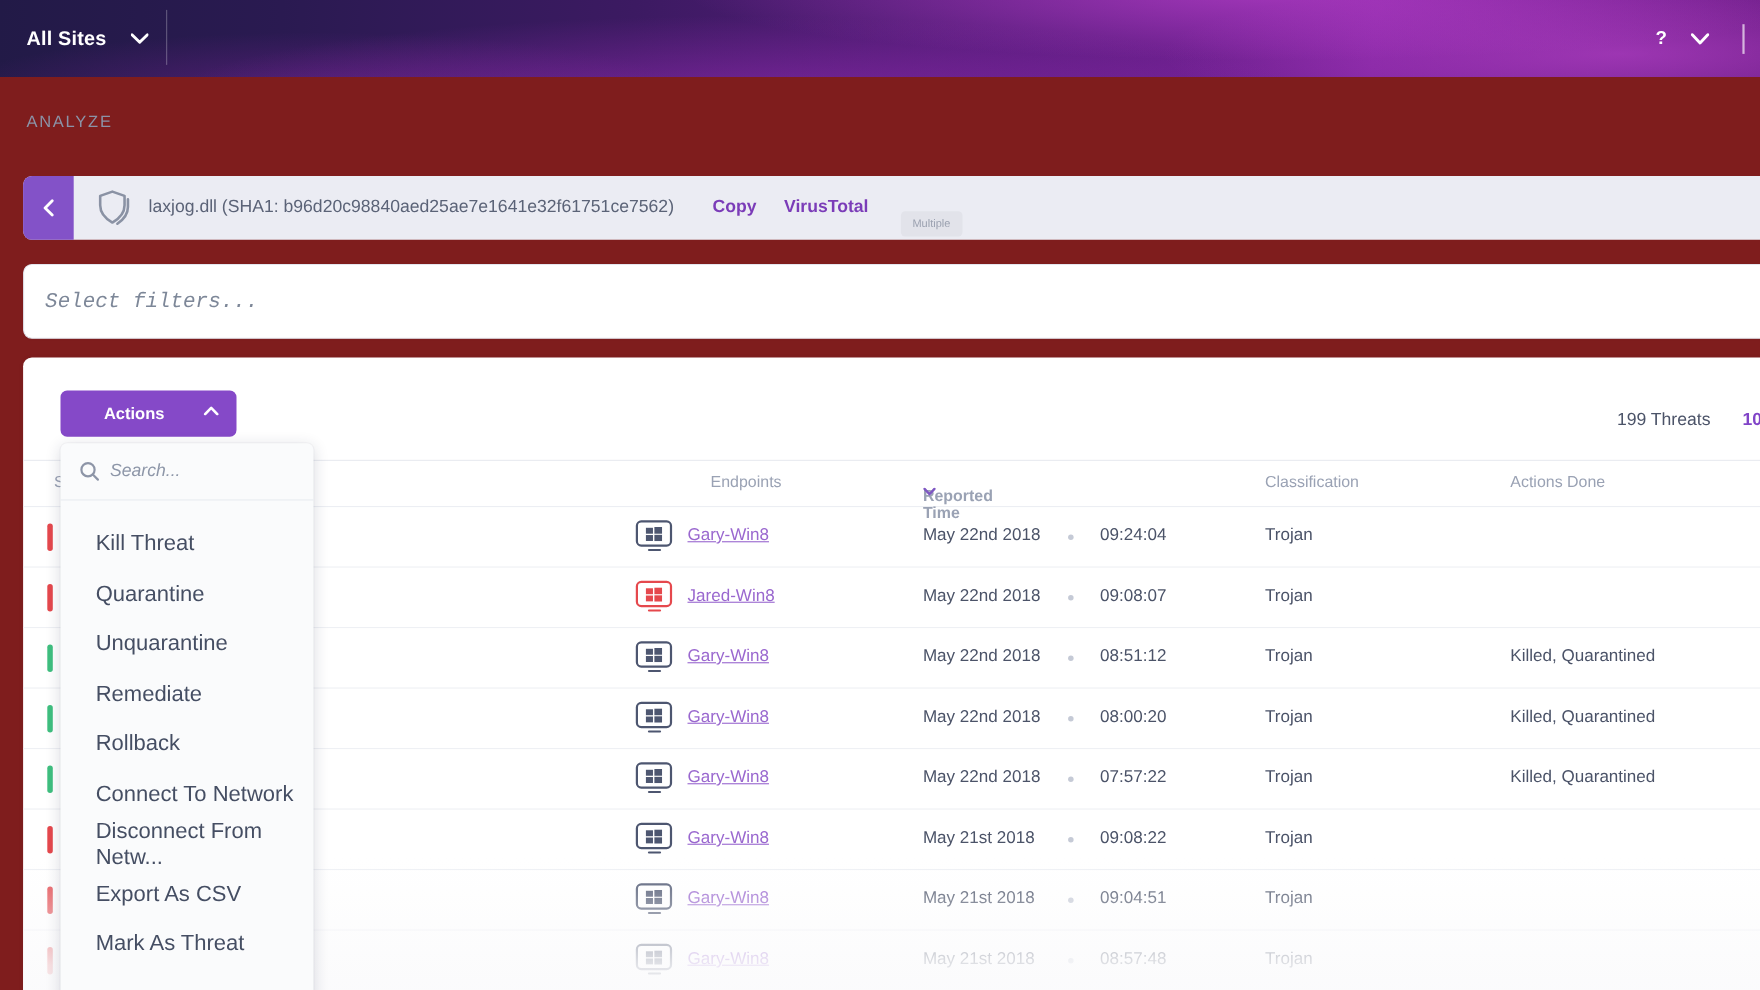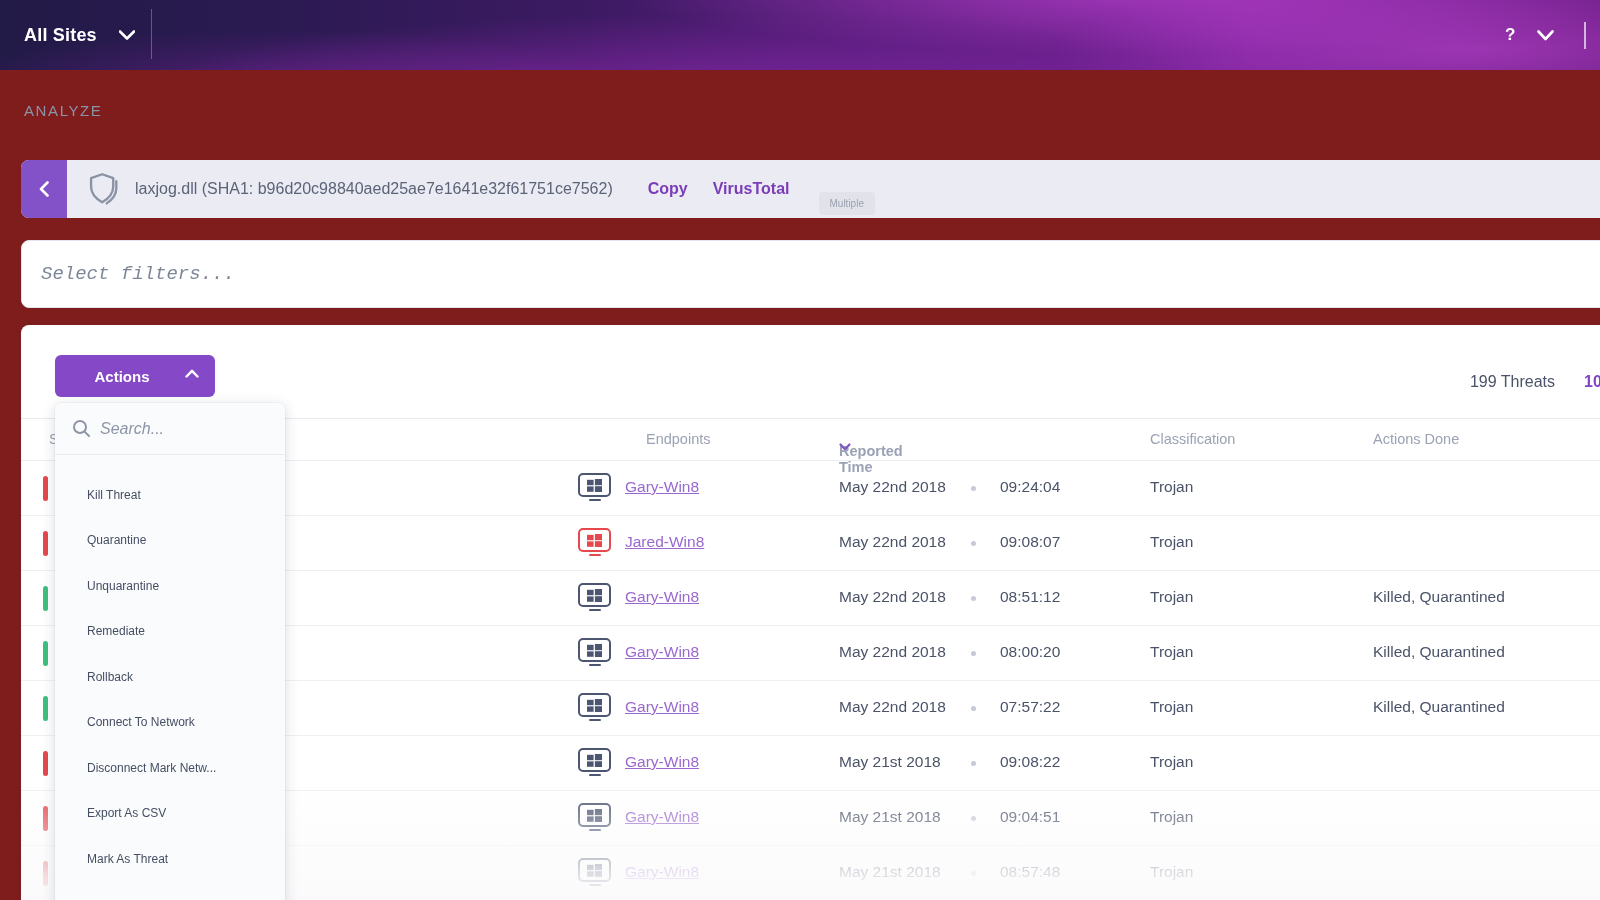--- a/index.html
+++ b/index.html
@@ -96,21 +96,21 @@
     background:#fafbfc; border-radius:6px; box-shadow:0 3px 14px rgba(30,35,70,0.16), 0 0 0 1px rgba(30,35,70,0.03);
     z-index:50; }
   .menu-search { position:relative; height:52px; border-bottom:1px solid #e8ebf0;
     display:flex; align-items:center; }
   .menu-search svg { margin-left:17px; flex:0 0 auto; }
   .menu-search input { margin-left:9px; width:170px; border:none; outline:none; background:transparent;
     font-family:"Liberation Sans", sans-serif; font-size:16px; color:#5b6377; }
   .menu-search input::placeholder { font-style:italic; color:#8d96a8; opacity:1; }
   .menu-items { padding-top:17px; }
   .menu-item { height:45.5px; display:flex; align-items:center; padding-left:32px;
-    font-size:12px; color:#454e63; cursor:pointer; }
+    font-size:20px; color:#454e63; cursor:pointer; }
 </style>
 </head>
 <body>
 
 <div class="page">
 
   <div class="topbar">
     <div class="site-selector">
       <span class="label">All Sites</span>
       <span style="display:flex;">
@@ -348,21 +348,21 @@
   <div class="menu-item">Quarantine</div>
 
   <div class="menu-item">Unquarantine</div>
 
   <div class="menu-item">Remediate</div>
 
   <div class="menu-item">Rollback</div>
 
   <div class="menu-item">Connect To Network</div>
 
-  <div class="menu-item">Disconnect Mark Netw...</div>
+  <div class="menu-item">Disconnect From Netw...</div>
 
   <div class="menu-item">Export As CSV</div>
 
   <div class="menu-item">Mark As Threat</div>
 </div>
   </div>
 
 </div>
 
 </body></html>

